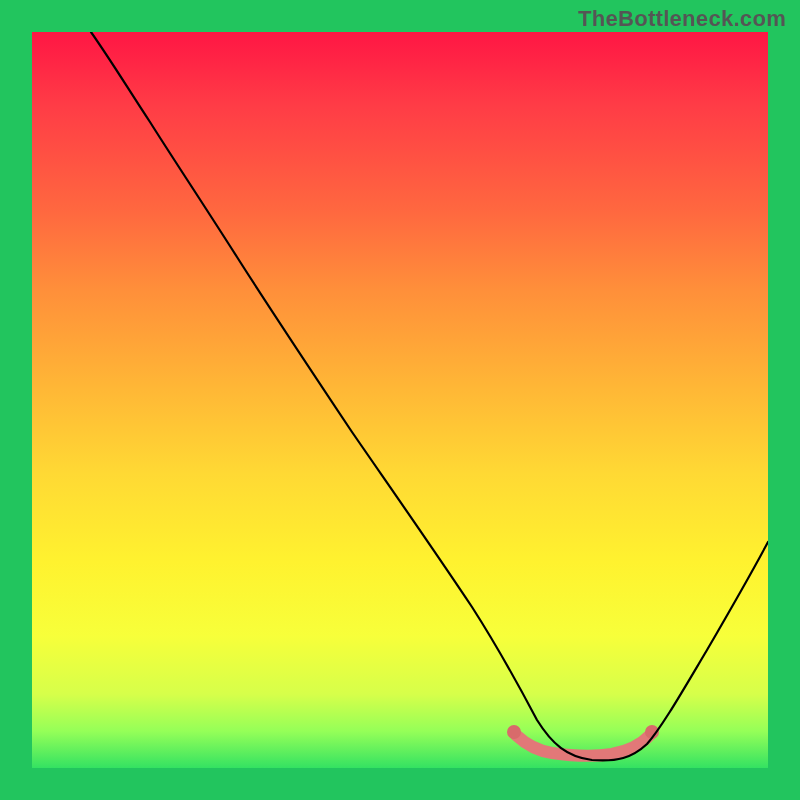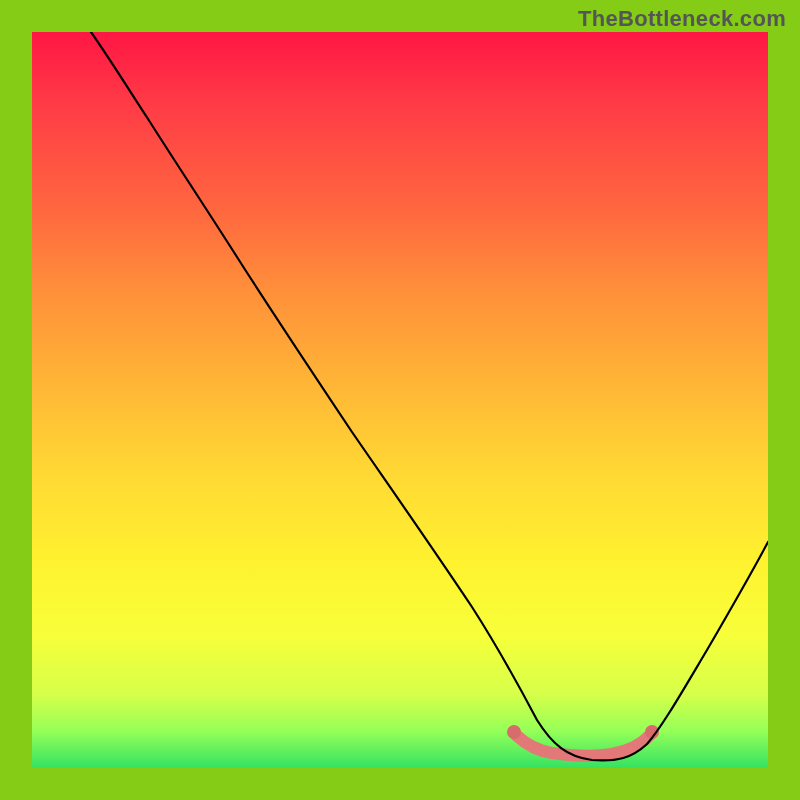--- a/index.html
+++ b/index.html
@@ -8,21 +8,21 @@
     width: 800px;
     height: 800px;
     background: #000;
     font-family: Arial, Helvetica, sans-serif;
     overflow: hidden;
   }
   .frame {
     position: relative;
     width: 800px;
     height: 800px;
-    background: #84cc16;
+    background: #22c55e;
   }
   .watermark {
     position: absolute;
     top: 6px;
     right: 14px;
     color: #555;
     font-size: 22px;
     font-weight: 600;
     letter-spacing: 0.3px;
     z-index: 10;

